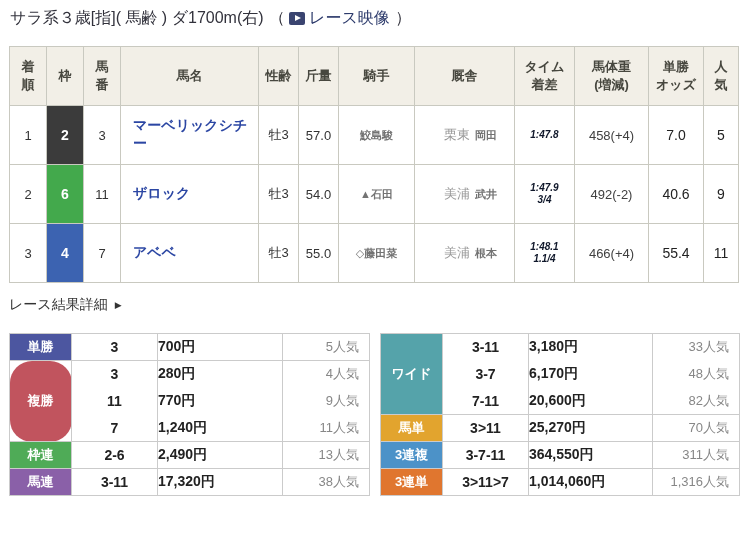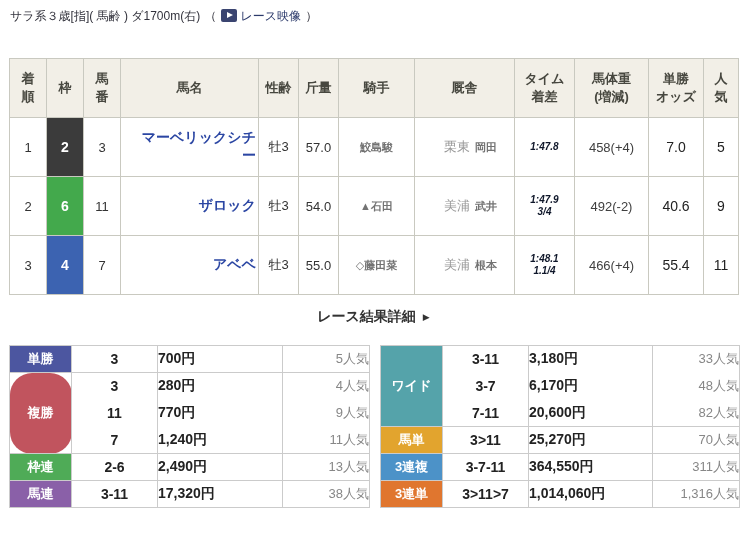--- a/index.html
+++ b/index.html
@@ -4,56 +4,56 @@
 <style>
   * { box-sizing: border-box; }
   html,body { margin:0; padding:0; }
   body {
     width:745px; height:540px; background:#fff; overflow:hidden;
     font-family:"Liberation Sans","DejaVu Sans",sans-serif; color:#333;
   }
   .page { padding:8px 8px 0 9px; }
 
   .race-title { font-size:15px; font-weight:bold; color:#c00000; margin:3px 0 13px 1px; }
-  .subtitle { font-size:12px; color:#32323c; margin:0 0 33px 1px; }
+  .subtitle { font-size:16px; color:#32323c; margin:0 0 17px 1px; }
   .subtitle .sp { margin:0 1px; }
   .video-link { color:#2c3a6b; cursor:pointer; }
   .vicon { display:inline-block; width:16px; height:13px; background:#3a4470;
            border-radius:2px; position:relative; vertical-align:-2px; margin:0 4px 0 3px; }
   .vicon::after { content:""; position:absolute; left:6px; top:3px;
            border-left:6px solid #fff; border-top:3.5px solid transparent; border-bottom:3.5px solid transparent; }
 
   table.results { border-collapse:collapse; table-layout:fixed; width:729px; font-size:13px; }
   .results th, .results td { border:1px solid #c9c9c0; padding:0 2px; overflow:hidden; }
   .results thead th { background:#f2efe7; font-weight:bold; color:#47473f; height:59px;
                       text-align:center; white-space:pre-line; line-height:1.4; }
   .results tbody td { height:59px; text-align:center; white-space:pre-line; background:#fff; }
-  .results td.name { text-align:right; padding-left:12px; }
+  .results td.name { text-align:left; padding-left:12px; }
   .results td.stable { text-align:center; padding-left:14px; }
   .results td.frame { color:#fff; font-weight:bold; font-size:14px; padding:0; }
   a.hlink { color:#2b46a3; font-weight:bold; font-size:14px; text-decoration:none; cursor:pointer; }
   a.jlink, a.tlink { color:#737373; font-weight:bold; font-size:11px; text-decoration:none; cursor:pointer; }
   .region { color:#999; margin-right:5px; }
   td.time { font-weight:bold; font-size:10px; color:#0f172a; line-height:1.25;font-style:italic; }
   td.hw { color:#404040; }
   td.odds, td.rpop { font-weight:normal; font-size:14px; color:#222; }
 
-  .detail-row { width:729px; text-align:center; margin:13px 0 19px; font-size:14px; font-weight:bold; }
+  .detail-row { width:729px; text-align:left; margin:13px 0 19px; font-size:14px; font-weight:normal; }
   .detail-row a { color:#333; text-decoration:none; cursor:pointer; }
   .detail-row .arrow { font-size:9px; margin-left:7px; vertical-align:1px; color:#333; }
 
   .payouts { display:flex; gap:10px; width:729px; }
   table.payout { border-collapse:collapse; table-layout:fixed; width:360px; font-size:13px;
                  border:1px solid #cbcbcb; }
   .payout tbody { border-top:1px solid #cbcbcb; }
   .payout th, .payout td { border-left:1px solid #cbcbcb; height:27px; padding:0; }
   .payout th.type { color:#fff; font-weight:bold; text-align:center; font-size:13px; }
   .payout td.sel { text-align:center; font-weight:bold; font-size:14px; color:#222; }
   .payout td.pay { text-align:left; padding-right:15px; font-weight:bold; font-size:14px; color:#222; }
-  .payout td.pop { text-align:right; padding-right:0; color:#878787; font-size:13px; }
+  .payout td.pop { text-align:right; padding-right:10px; color:#878787; font-size:13px; }
 </style>
 </head>
 <body>
 
 <div class="page">
 
 
   <div class="subtitle">
     <span>サラ系３歳[指]( 馬齢 ) ダ1700m(右)</span>
     <span class="sp">（</span><span class="video-link"><span class="vicon"></span><span>レース映像</span></span>

